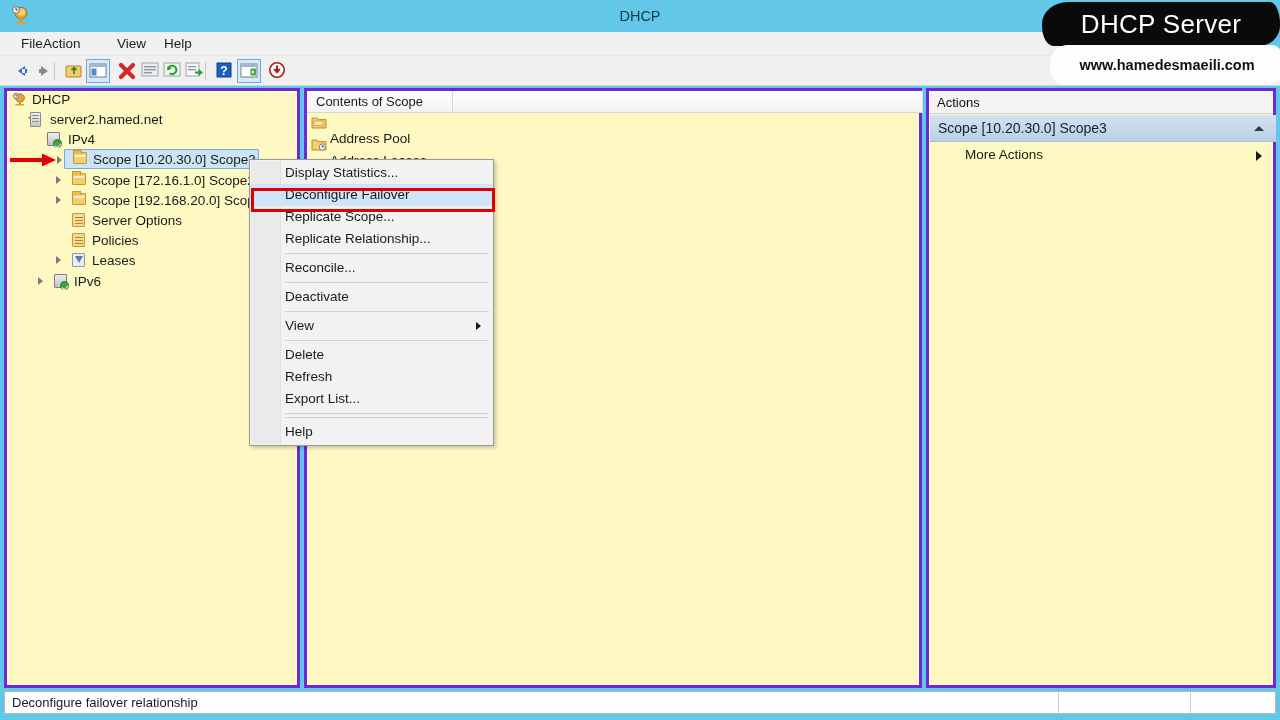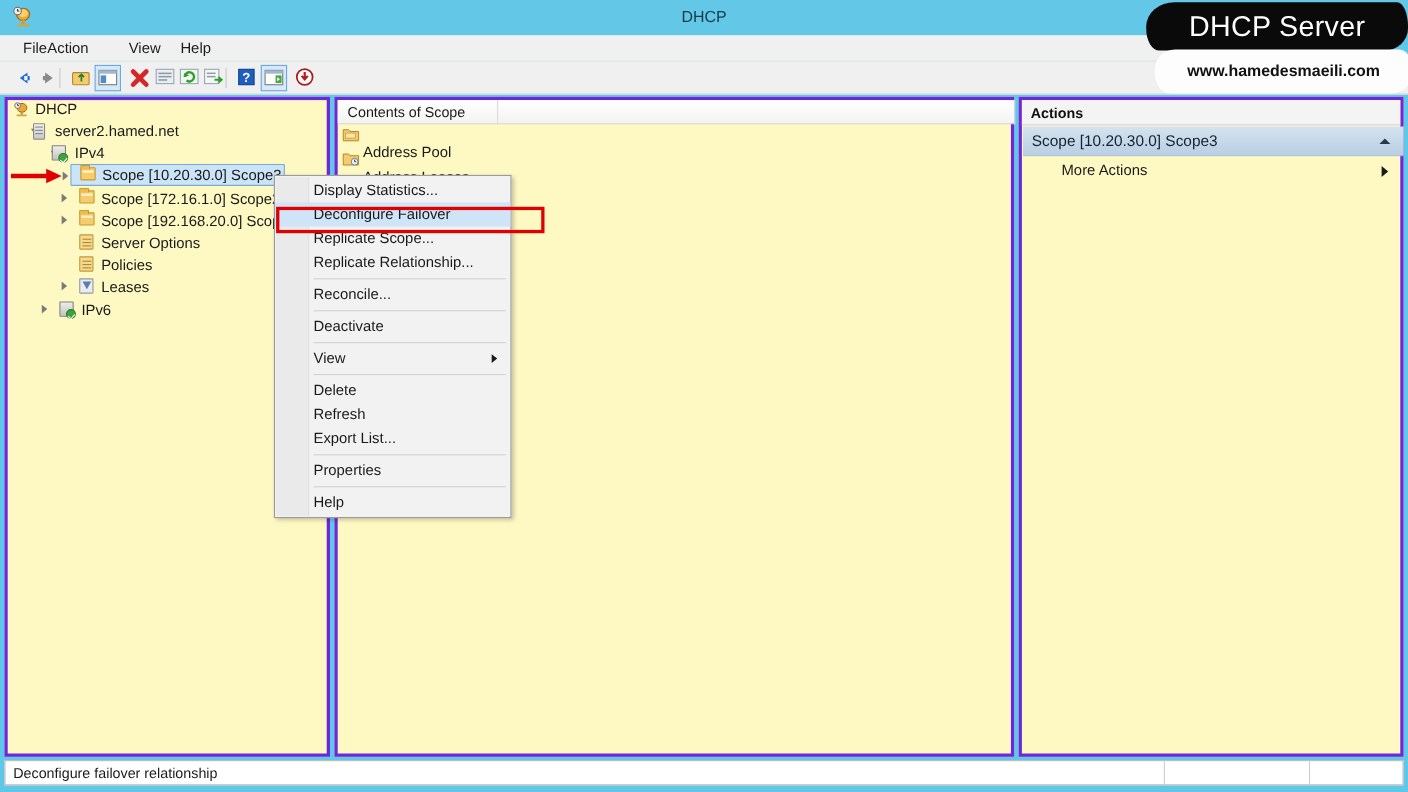--- a/index.html
+++ b/index.html
@@ -175,21 +175,21 @@
     position: absolute; left: 6px; height: 21px; line-height: 21px;
     font-size: 13.5px; color: #1a1a1a; white-space: nowrap;
   }
   .listrow .ricon { position: absolute; left: 0; top: 3px; width: 16px; height: 15px; }
   .listrow .rlabel { position: absolute; left: 19px; top: 16px; }
 
   
   .act-title {
     position: absolute; left: 0; top: 0; width: 100%; height: 23px;
     line-height: 23px; padding-left: 8px;
-    font-size: 13px; font-weight: bold; color: #101010;
+    font-size: 13px; font-weight: normal; color: #101010;
     background: #f4f4f4; border-bottom: 1px solid #d3d3d3;
   }
   .act-group {
     position: absolute; left: 1px; top: 24px; width: 346px; height: 27px;
     background: linear-gradient(#d4e3f0,#b9cfe3);
     border-bottom: 1px solid #a9c0d6;
   }
   .act-group .gl {
     position: absolute; left: 8px; top: 0; height: 27px; line-height: 27px;
     font-size: 14px; color: #15222e;
@@ -206,21 +206,21 @@
   }
   .act-item .caret-r {
     position: absolute; right: 14px; top: 8px;
     width: 0; height: 0;
     border-top: 5px solid transparent; border-bottom: 5px solid transparent;
     border-left: 6px solid #1a1a1a;
   }
 
   
   #ctxmenu {
-    position: absolute; left: 249px; top: 159px; width: 216px;
+    position: absolute; left: 249px; top: 159px; width: 245px;
     background: #f2f2f2;
     border: 1px solid #9a9a9a;
     box-shadow: 2px 2px 4px rgba(0,0,0,0.22);
     padding: 2px 0;
   }
   #ctxmenu .gutter {
     position: absolute; left: 1px; top: 1px; width: 30px; bottom: 1px;
     background: #eaeaea; border-right: 1px solid #e0e0e0;
   }
   .cmi {
@@ -530,23 +530,20 @@
     <div class="cmi">
       <span>Delete</span>
     </div>
     <div class="cmi">
       <span>Refresh</span>
     </div>
     <div class="cmi">
       <span>Export List...</span>
     </div>
     <div class="cmsep"></div>
-    <div class="cmi">
-      <span>Properties</span>
-    </div>
     <div class="cmsep"></div>
     <div class="cmi">
       <span>Help</span>
     </div>
   </div>
 
   <div id="hl-box"></div>
 
   <div class="statusbar">
     <div class="sseg" style="left:0; width:1054px;">Deconfigure failover relationship</div>

